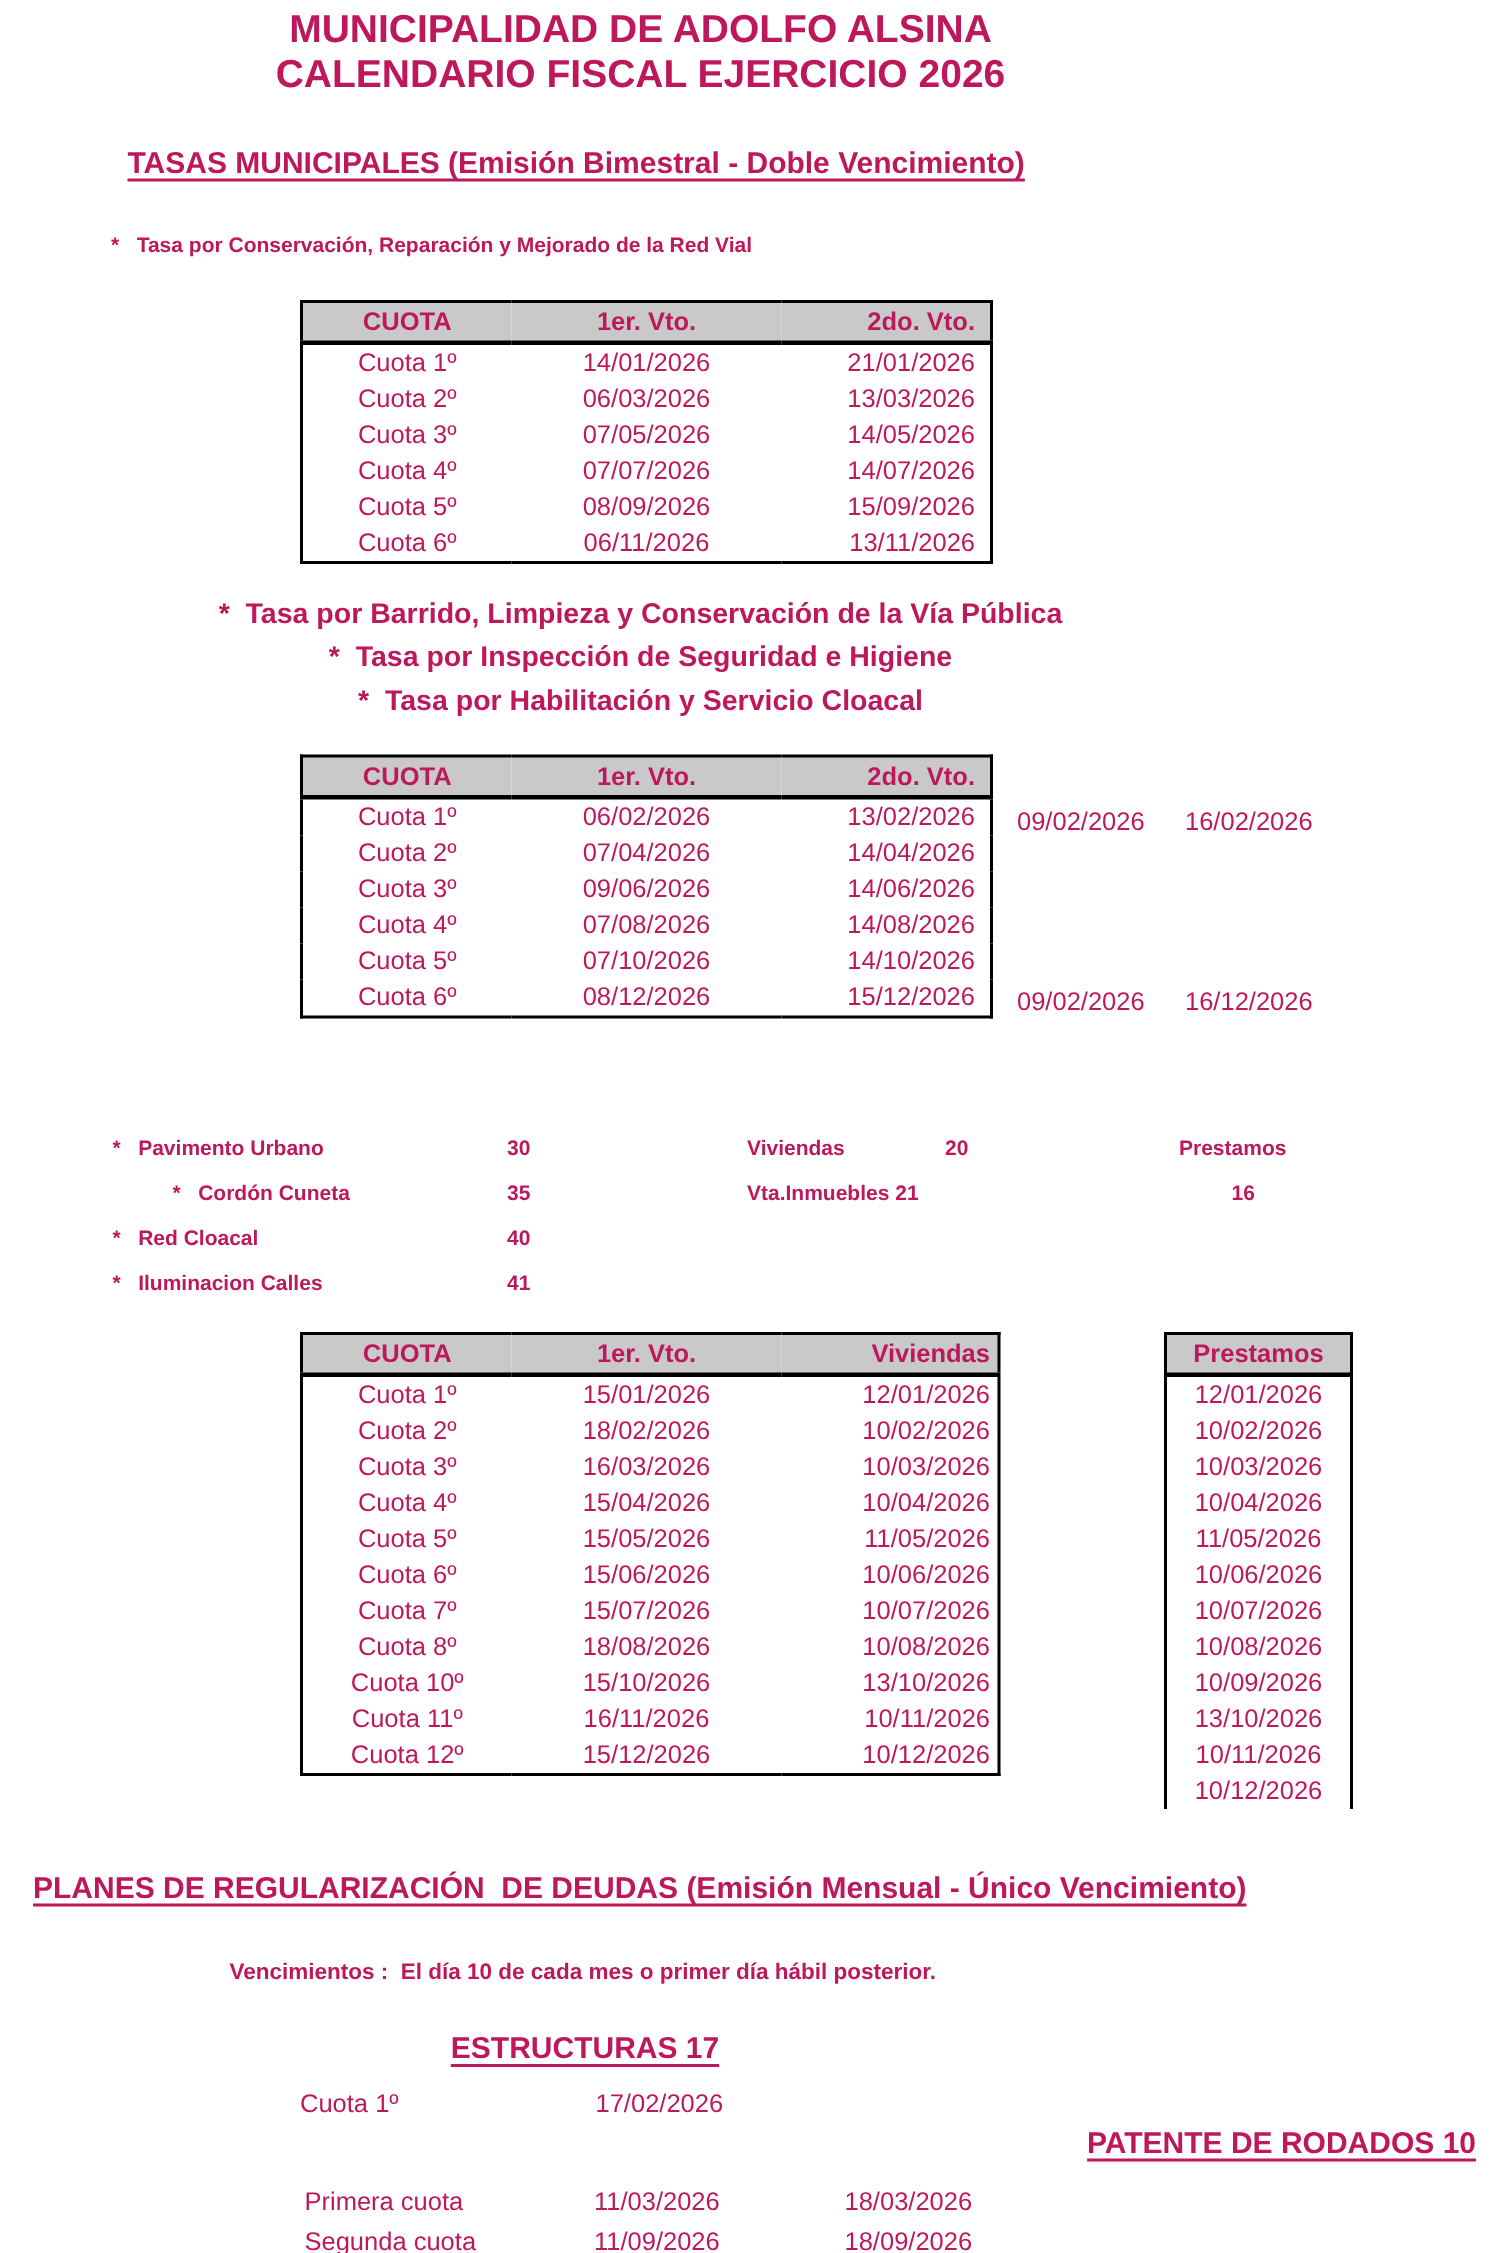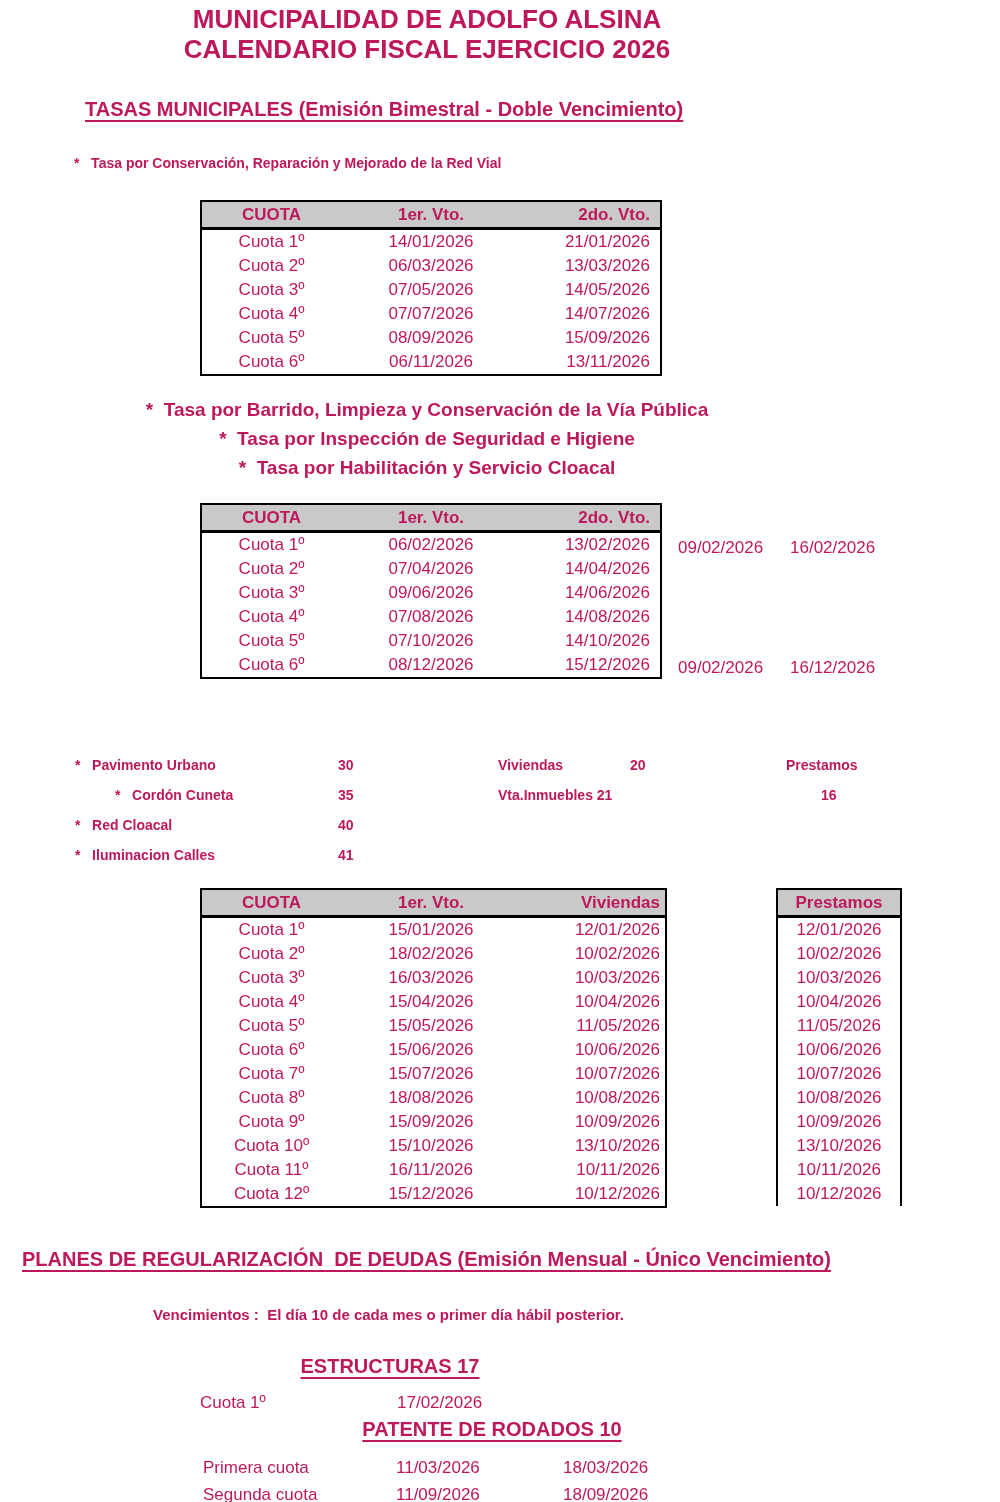--- a/index.html
+++ b/index.html
@@ -225,25 +225,20 @@
         </tr>
       <tr>
           <td>Cuota 7º</td>
           <td>15/07/2026</td>
           <td class="c3-right">10/07/2026</td>
         </tr>
       <tr>
           <td>Cuota 8º</td>
           <td>18/08/2026</td>
           <td class="c3-right">10/08/2026</td>
-        </tr>
-      <tr>
-          <td>Cuota 9º</td>
-          <td>15/09/2026</td>
-          <td class="c3-right">10/09/2026</td>
         </tr>
       <tr>
           <td>Cuota 10º</td>
           <td>15/10/2026</td>
           <td class="c3-right">13/10/2026</td>
         </tr>
       <tr>
           <td>Cuota 11º</td>
           <td>16/11/2026</td>
           <td class="c3-right">10/11/2026</td>
@@ -274,21 +269,21 @@
 
   <div class="abs h-section" style="left:22px;top:1247px;">PLANES DE REGULARIZACIÓN  DE DEUDAS (Emisión Mensual - Único Vencimiento)</div>
   <div class="abs pre" style="left:153px;top:1303px;font-size:15px;font-weight:bold;line-height:24px;">Vencimientos :  El día 10 de cada mes o primer día hábil posterior.</div>
 
   <div class="abs" style="left:0;top:1354px;width:780px;text-align:center;">
     <span class="h-section" style="position:static;">ESTRUCTURAS 17</span>
   </div>
   <div class="abs cell-txt" style="left:200px;top:1391px;">Cuota 1º</div>
   <div class="abs cell-txt" style="left:397px;top:1391px;">17/02/2026</div>
 
-  <div class="abs" style="left:0;top:1417px;width:984px;text-align:center;">
+  <div class="abs" style="left:0;top:1417px;width:984px;text-align:right;">
     <span class="h-section" style="position:static;">PATENTE DE RODADOS 10</span>
   </div>
   <div class="abs cell-txt" style="left:203px;top:1456px;">Primera cuota</div>
   <div class="abs cell-txt" style="left:396px;top:1456px;">11/03/2026</div>
   <div class="abs cell-txt" style="left:563px;top:1456px;">18/03/2026</div>
   <div class="abs cell-txt" style="left:203px;top:1483px;">Segunda cuota</div>
   <div class="abs cell-txt" style="left:396px;top:1483px;">11/09/2026</div>
   <div class="abs cell-txt" style="left:563px;top:1483px;">18/09/2026</div>
 
 </div>

